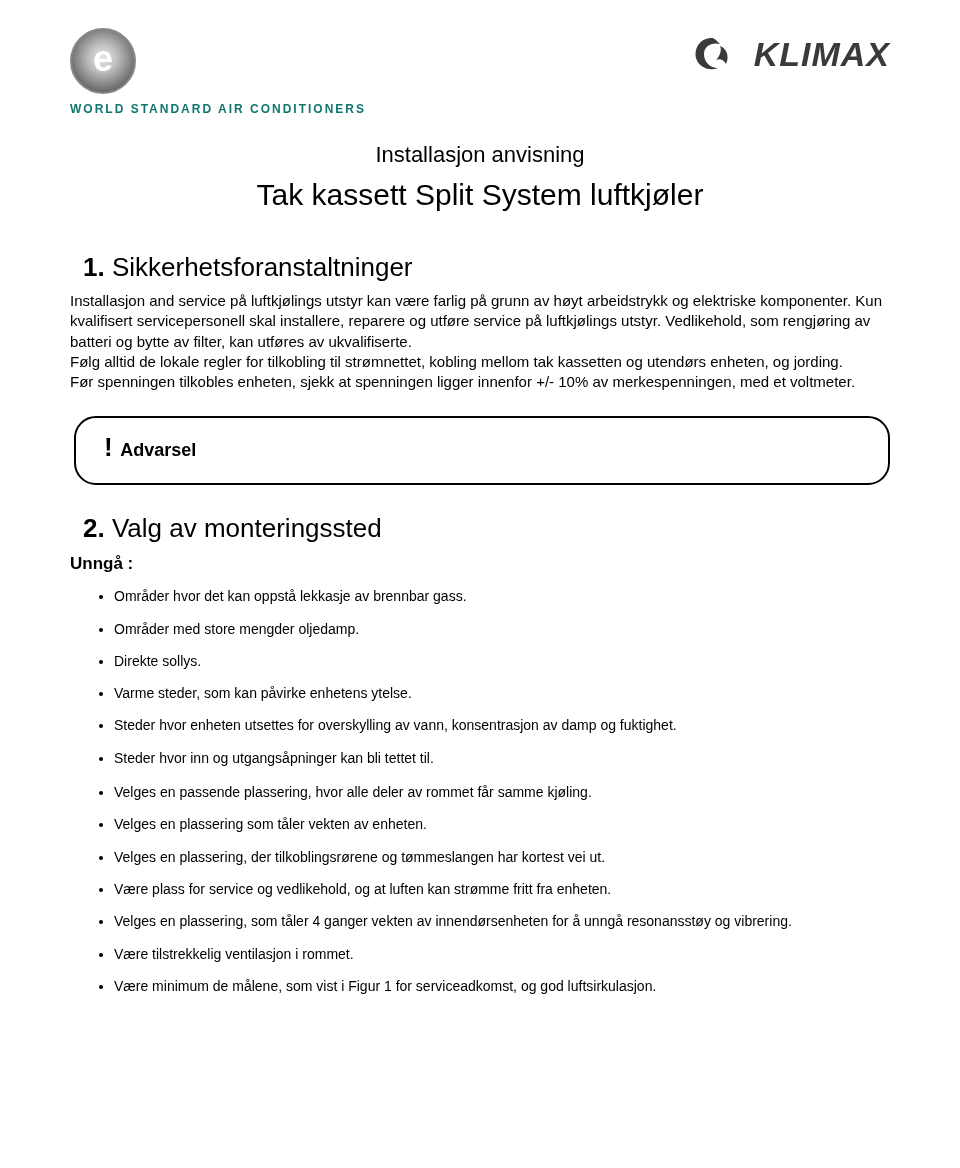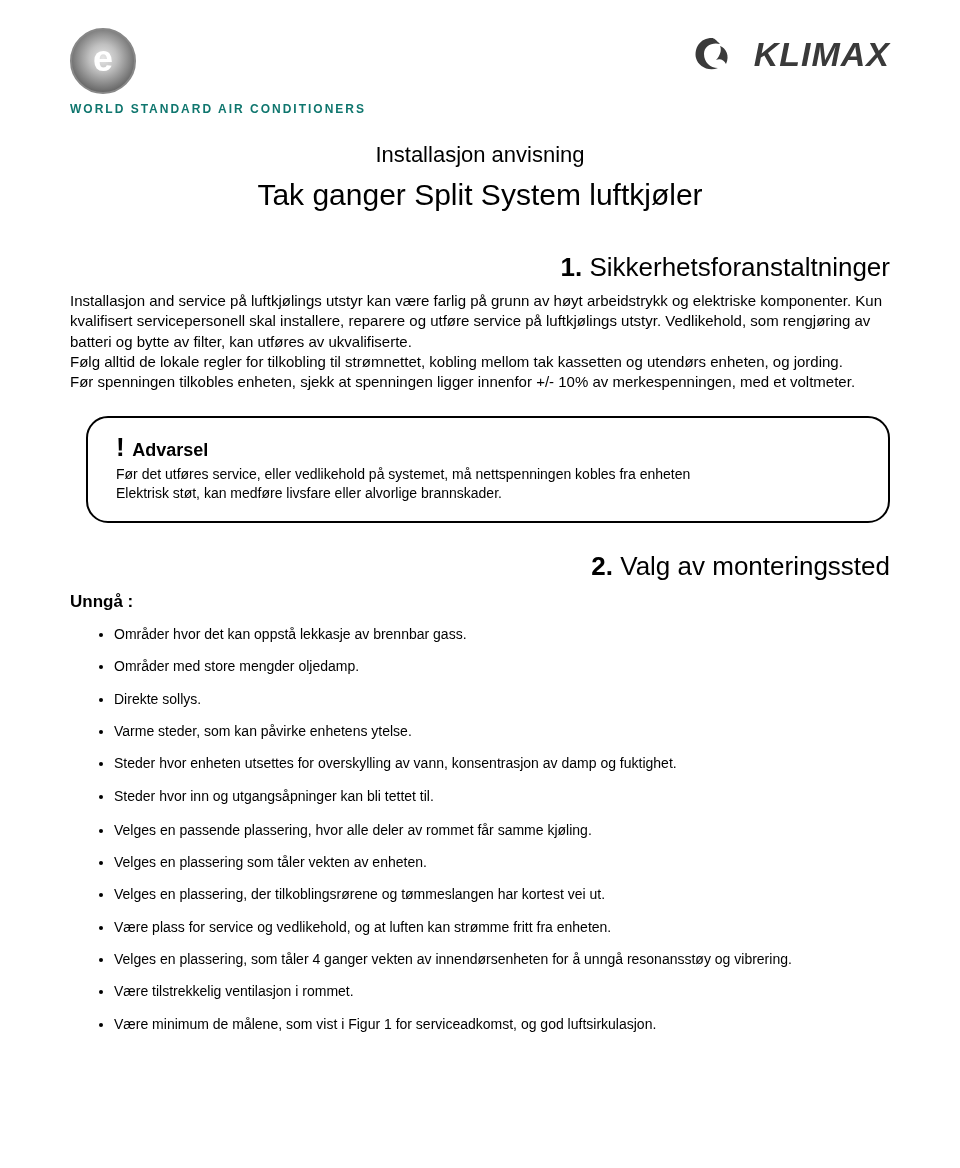--- a/index.html
+++ b/index.html
@@ -94,35 +94,34 @@
   .subtitle {
     text-align: center;
     font-weight: 400;
     font-size: 30px;
     margin-bottom: 40px;
   }
   h2.section {
     font-size: 26px;
     font-weight: 400;
     margin: 28px 0 8px 13px;
-    text-align: right;
   }
   h2.section .num {
     font-weight: 700;
   }
   p.body {
     font-size: 15px;
     line-height: 1.35;
     margin: 0 0 14px 0;
   }
   .warning-box {
     border: 2px solid #000;
     border-radius: 22px;
     padding: 14px 28px 18px 28px;
-    margin: 24px 0 18px 16px;
+    margin: 24px 0 18px 4px;
   }
   .warning-head {
     font-size: 20px;
     font-weight: 400;
     margin-bottom: 2px;
   }
   .warning-head .bang {
     font-size: 26px;
     font-weight: 700;
     margin-right: 2px;
@@ -170,35 +169,34 @@
         <svg width="44" height="40" viewBox="0 0 44 40">
           <path d="M22 4 C10 4 4 14 6 24 C8 32 18 38 28 34 C20 34 14 28 14 20 C14 12 22 8 30 10 C26 6 24 4 22 4 Z" fill="#3a3a3a"></path>
           <path d="M30 12 C36 14 40 22 36 30 C34 26 30 24 26 26 C30 22 32 16 30 12 Z" fill="#3a3a3a"></path>
         </svg>
       </span>
       <span class="klimax-text">KLIMAX</span>
     </div>
   </div>
 
   <h1 class="title">Installasjon anvisning</h1>
-  <div class="subtitle">Tak ganger Split System luftkjøler</div>
+  <div class="subtitle">Tak kassett Split System luftkjøler</div>
 
   <h2 class="section">
     <span class="num">1.</span>
     <span>Sikkerhetsforanstaltninger</span>
   </h2>
 
   <p class="body" id="sec1-body">Installasjon and service på luftkjølings utstyr kan være farlig på grunn av høyt arbeidstrykk og elektriske komponenter. Kun kvalifisert servicepersonell skal installere, reparere og utføre service på luftkjølings utstyr. Vedlikehold, som rengjøring av batteri og bytte av filter, kan utføres av ukvalifiserte.<br>Følg alltid de lokale regler for tilkobling til strømnettet, kobling mellom tak kassetten og utendørs enheten, og jording.<br>Før spenningen tilkobles enheten, sjekk at spenningen ligger innenfor  +/- 10% av merkespenningen, med et voltmeter.</p>
 
   <div class="warning-box">
     <div class="warning-head">
       <span class="bang">!</span>
       <span class="word">Advarsel</span>
     </div>
-    <div class="warning-body" id="warn-body">Før det utføres service, eller vedlikehold på systemet, må nettspenningen kobles fra enheten<br>Elektrisk støt, kan medføre livsfare eller alvorlige brannskader.</div>
   </div>
 
   <h2 class="section">
     <span class="num">2.</span>
     <span>Valg av monteringssted</span>
   </h2>
 
   <div class="subhead">Unngå :</div>
   <ul class="bullets" id="avoid-list">
       <li>Områder hvor det kan oppstå lekkasje av brennbar gass.</li>

